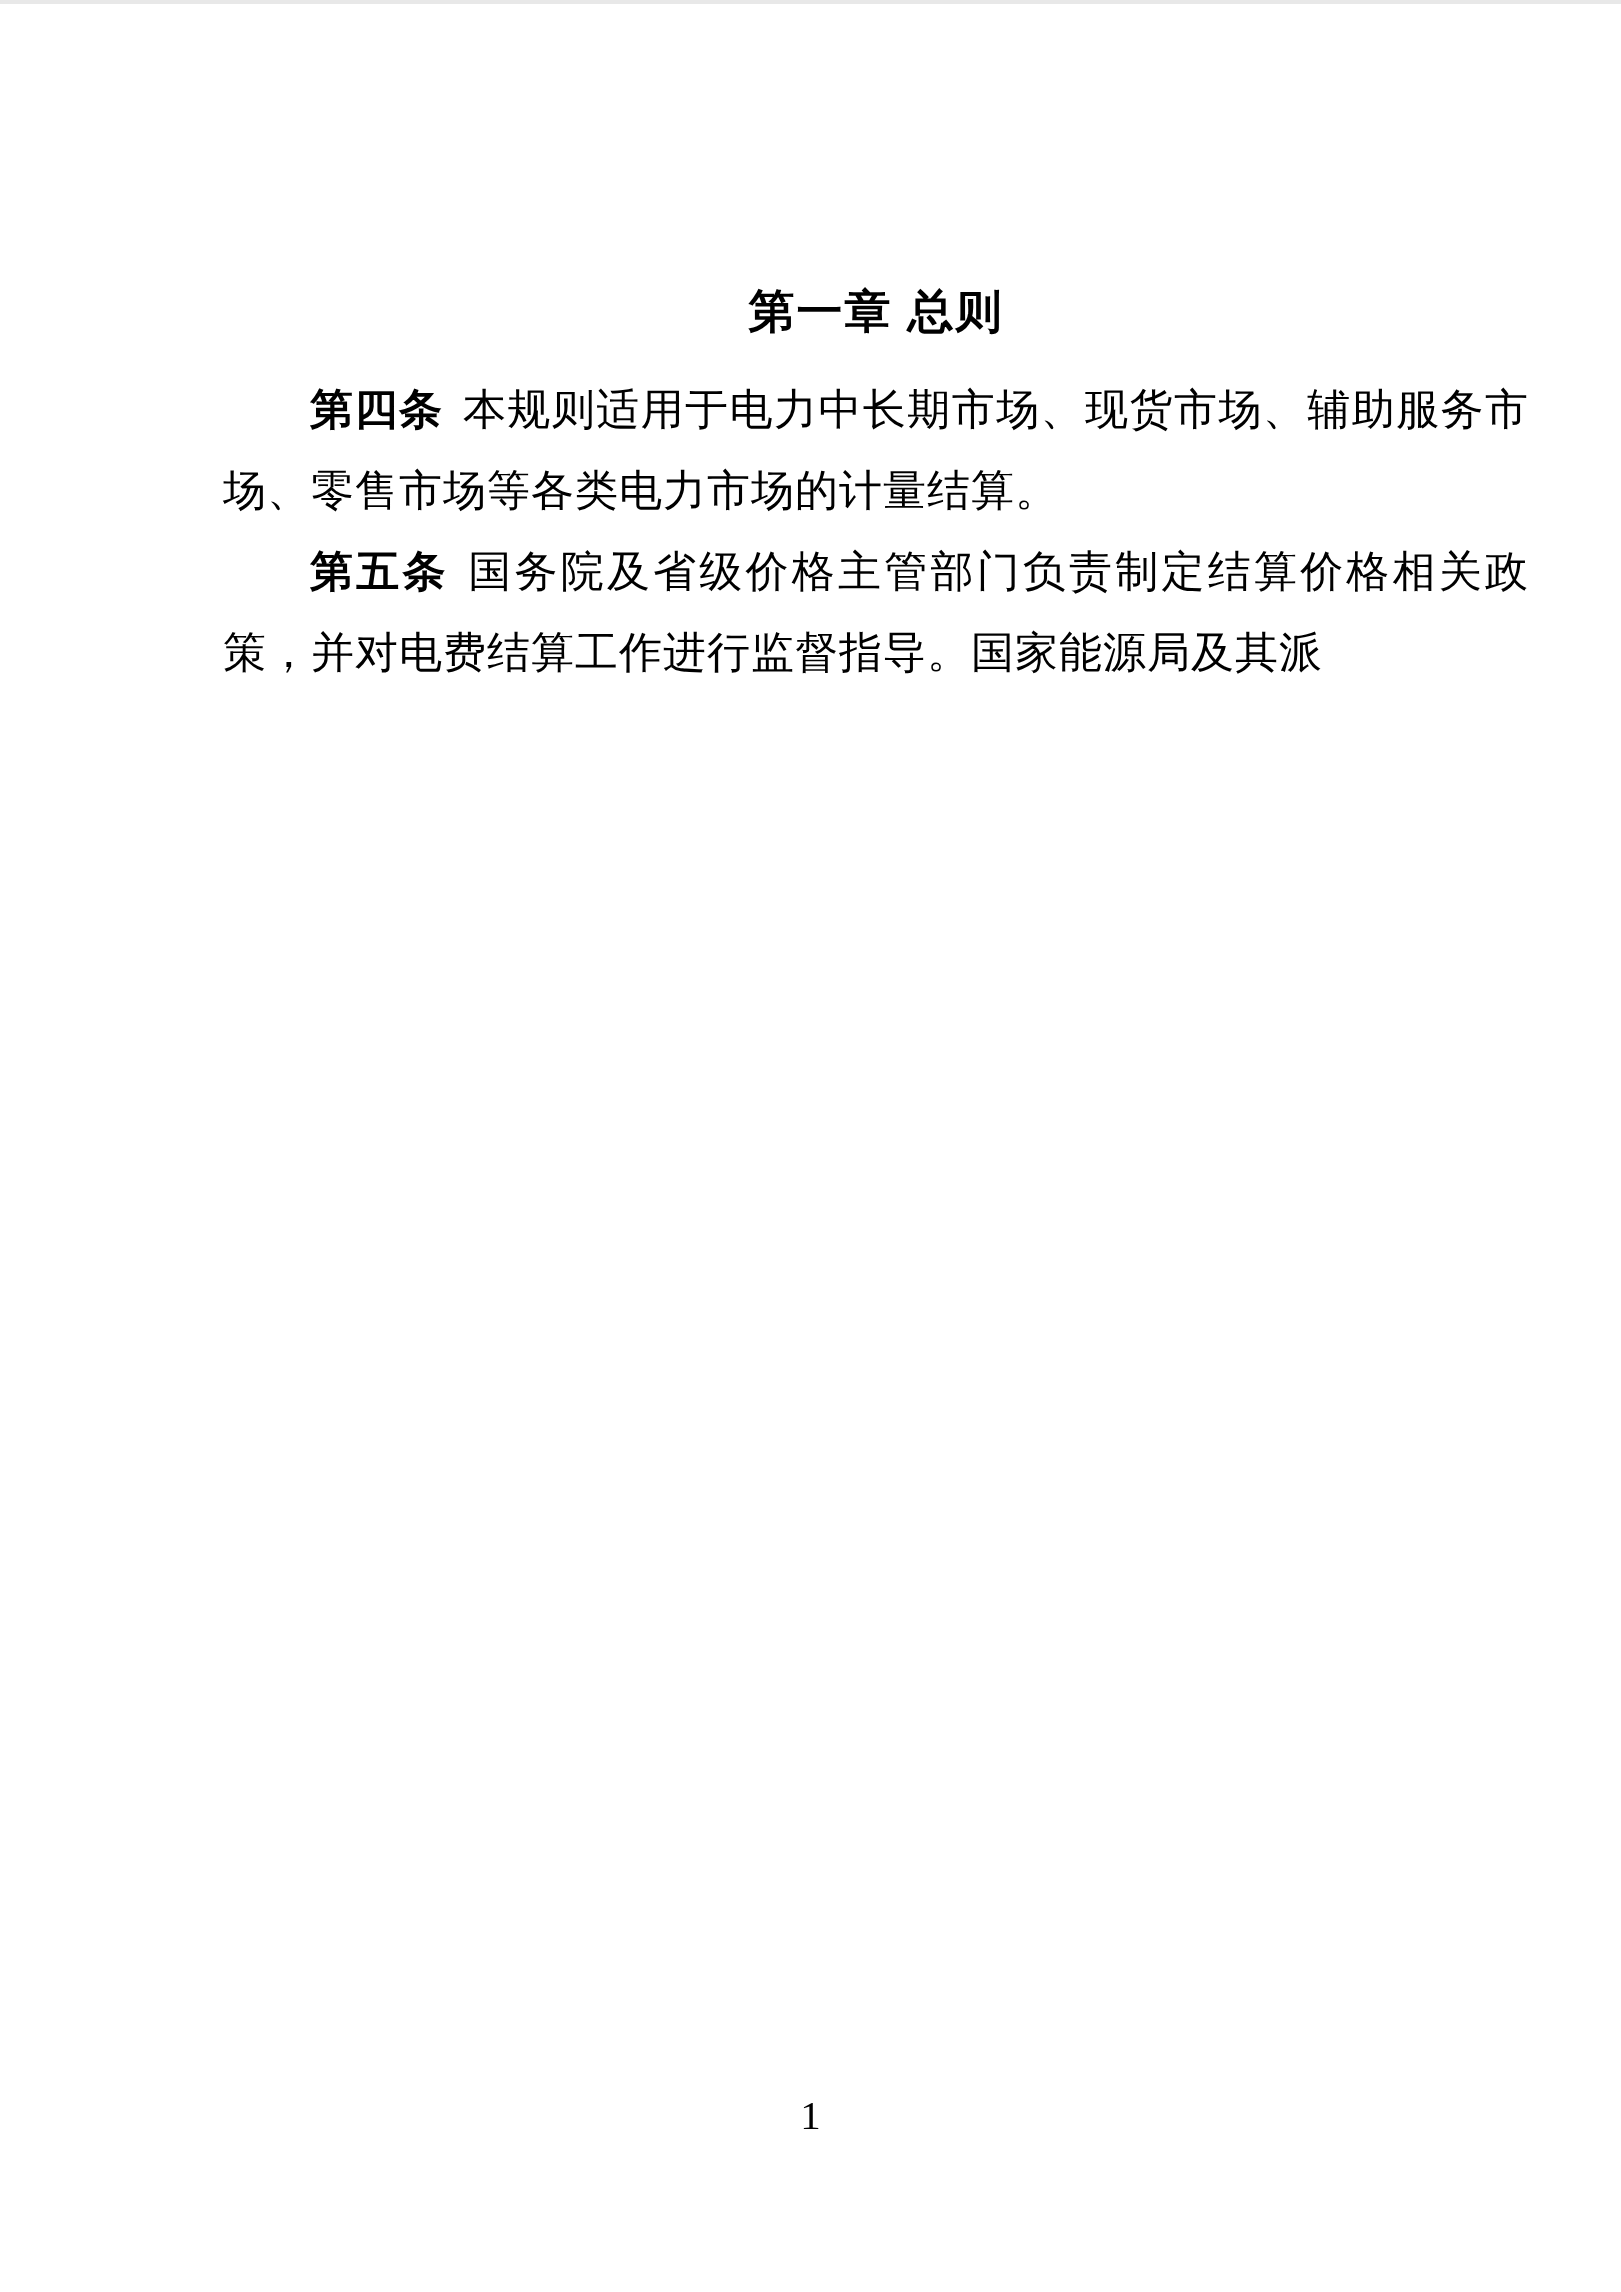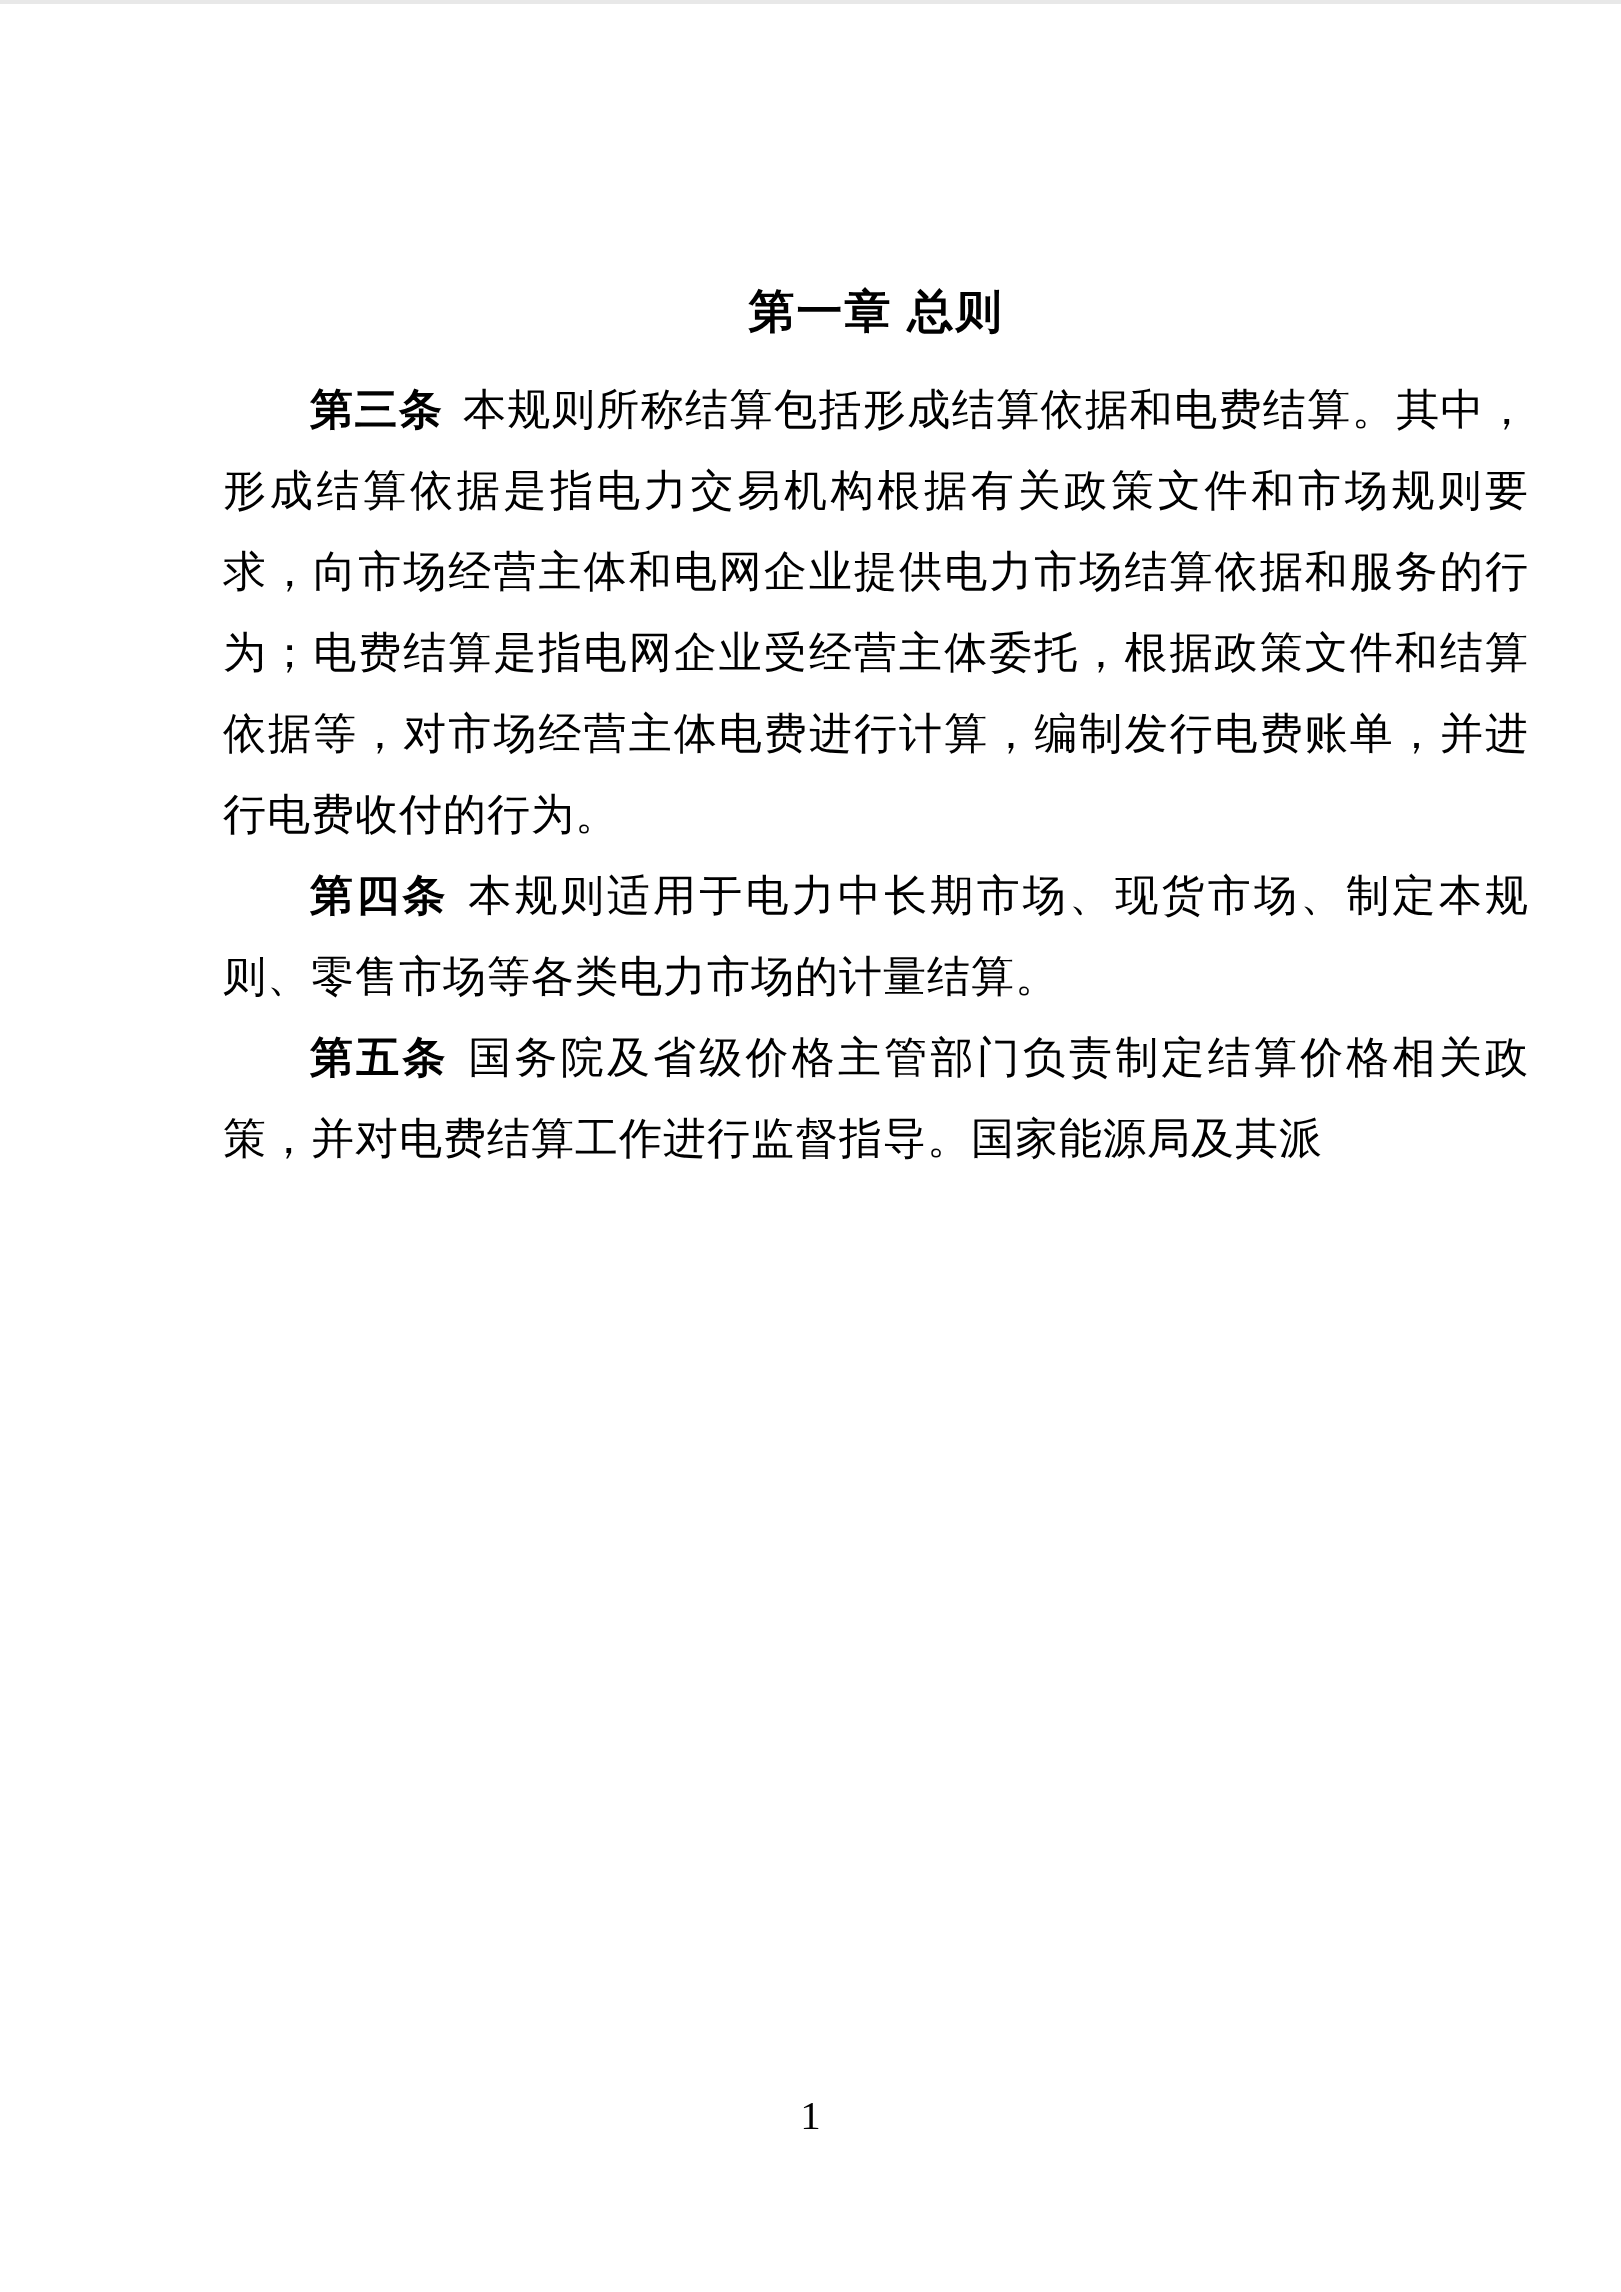--- a/index.html
+++ b/index.html
@@ -54,22 +54,21 @@
 </style>
 </head>
 <body>
 
 <div class="page">
 
   <h1 class="chapter-title">第一章 总则</h1>
 
 
 
-  <p class="para"><span class="article-lead">第三条</span><span>本规则所称结算包括形成结算依据和电费结算。其中，形成结算依据是指电力交易机构根据有关政策文件和市场规则要求，向市场经营主体和电网企业提供电力市场结算依据和服务的行为；电费结算是指电网企业受经营主体委托，根据政策文件和结算依据等，对市场经营主体电费进行计算，编制发行电费账单，并进行电费收付的行为。</span></p>
 
-  <p class="para"><span class="article-lead">第四条</span><span>本规则适用于电力中长期市场、现货市场、制定本规则、零售市场等各类电力市场的计量结算。</span></p>
+  <p class="para"><span class="article-lead">第四条</span><span>本规则适用于电力中长期市场、现货市场、辅助服务市场、零售市场等各类电力市场的计量结算。</span></p>
 
   <p class="para"><span class="article-lead">第五条</span><span>国务院及省级价格主管部门负责制定结算价格相关政策，并对电费结算工作进行监督指导。国家能源局及其派</span></p>
 
   <div class="page-number">1</div>
 
 </div>
 
 
 </body></html>

